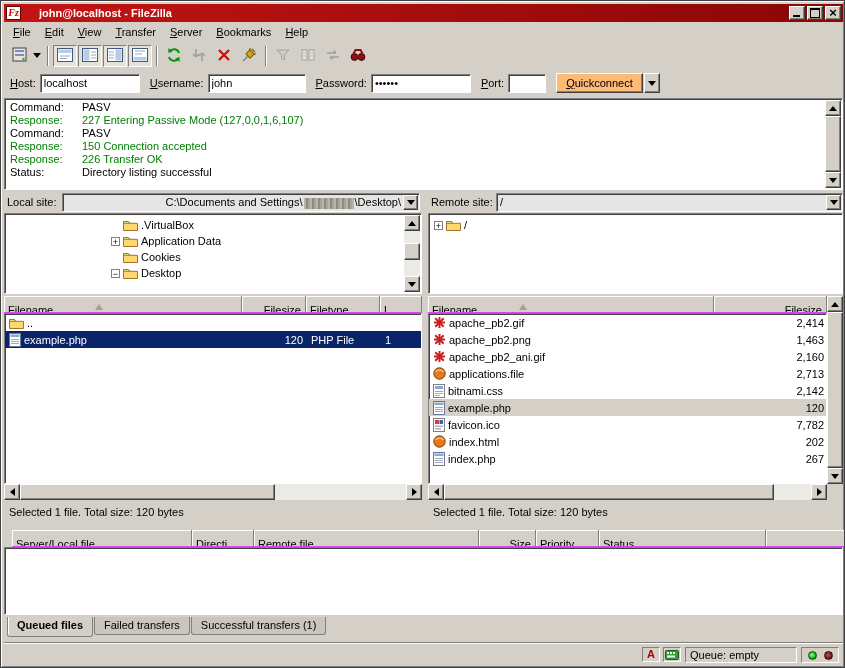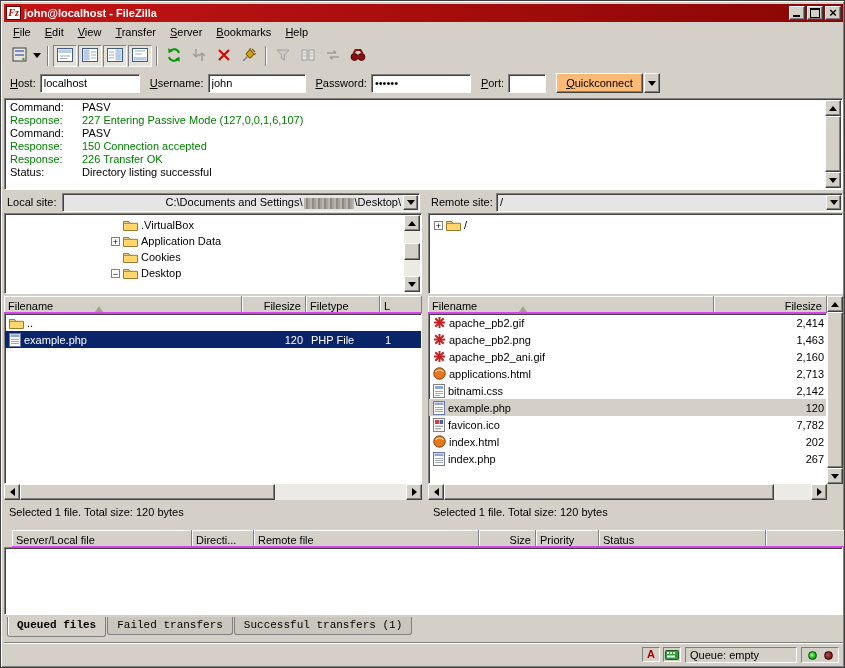--- a/index.html
+++ b/index.html
@@ -6,21 +6,21 @@
   *{box-sizing:border-box;}
   .window{position:relative;width:845px;height:668px;background:#d4d0c8;border:1px solid #404040;
           box-shadow:inset 1px 1px 0 #fff, inset -1px -1px 0 #808080;font-size:11px;color:#000;overflow:hidden;}
   .abs{position:absolute;}
   .sunken-w{background:#fff;border:1px solid;border-color:#808080 #fff #fff #808080;box-shadow:inset 1px 1px 0 #404040;}
   .sunken-f{background:#d4d0c8;border:1px solid;border-color:#808080 #fff #fff #808080;}
   .ulf{display:inline-block;}
   .ulf::first-letter{text-decoration:underline;}
 
   
-  .titlebar{left:3px;top:3px;width:839px;height:18px;display:flex;align-items:center;gap:3px;padding:0 2px;
+  .titlebar{left:3px;top:3px;width:839px;height:18px;display:flex;align-items:center;gap:18px;padding:0 2px;
             background:linear-gradient(90deg,#c41414,#8a0606);}
   .fz-icon{width:15px;height:14px;background:#fff;color:#c00000;font:italic bold 10px/12px "Liberation Serif",serif;text-align:center;border:1px solid #5a0000;flex:none;}
   .title-text{color:#fff;font-weight:bold;flex:1;white-space:nowrap;overflow:hidden;}
   .wctrls{display:flex;gap:2px;flex:none;}
   .wbtn{width:16px;height:14px;position:relative;display:flex;align-items:center;justify-content:center;background:#d4d0c8;border:1px solid;border-color:#fff #404040 #404040 #fff;box-shadow:inset -1px -1px 0 #808080;}
   .b-minimize::after{content:"";position:absolute;left:3px;bottom:2px;width:7px;height:2px;background:#000;}
   .b-maximize::after{content:"";width:8px;height:7px;border:1px solid #000;border-top:2px solid #000;}
   .b-close::after{content:"×";font-size:13px;font-weight:bold;line-height:11px;margin-top:-1px;}
 
   
@@ -89,21 +89,21 @@
   .tree-row{display:flex;align-items:center;height:16px;gap:3px;white-space:nowrap;}
   .exp{width:9px;height:9px;border:1px solid #808080;background:#fff;font:9px/8px "Liberation Sans",sans-serif;text-align:center;flex:none;}
   .exp-sp{width:9px;height:9px;flex:none;}
   .ficon{display:inline-flex;align-items:center;flex:none;}
 
   
   .cols{display:flex;}
   .local-cols{left:3px;top:295px;width:418px;height:17px;}
   .remote-cols{left:427px;top:295px;width:399px;height:17px;}
   .queue-cols{left:11px;top:529px;width:839px;height:17px;}
-  .hcell{display:inline-flex;align-items:flex-end;height:17px;padding:0 4px;background:#d4d0c8;border-right:1px solid #808080;border-bottom:1px solid #d946ef;box-shadow:inset 1px 1px 0 #fff;overflow:hidden;white-space:nowrap;flex:none;}
+  .hcell{display:inline-flex;align-items:flex-start;height:17px;padding:8px 4px;background:#d4d0c8;border-right:1px solid #808080;border-bottom:1px solid #d946ef;box-shadow:inset 1px 1px 0 #fff;overflow:hidden;white-space:nowrap;flex:none;}
   .hcell.ar{justify-content:flex-end;}
   .sort-tri{margin-left:42px;width:0;height:0;border-left:4px solid transparent;border-right:4px solid transparent;border-bottom:6px solid #a8a08c;}
 
   
   .rows{overflow:hidden;}
   .local-rows{left:3px;top:312px;width:418px;height:171px;}
   .remote-rows{left:427px;top:312px;width:399px;height:171px;}
   .frow{display:flex;height:17px;align-items:center;}
   .fcell{padding:0 4px;overflow:hidden;white-space:nowrap;height:17px;display:flex;align-items:center;flex:none;}
   .fcell.ar{justify-content:flex-end;}
@@ -117,21 +117,21 @@
   .sb-corner{left:826px;top:483px;width:16px;height:16px;background:#d4d0c8;}
 
   
   .pstatus{top:502px;height:19px;padding:3px 0 0 5px;white-space:nowrap;overflow:hidden;}
   .local-pstatus{left:3px;width:418px;}
   .remote-pstatus{left:427px;width:415px;}
 
   
   .queue-body{left:3px;top:546px;width:839px;height:68px;}
   .tabsrow{left:3px;top:616px;width:839px;height:21px;padding-left:3px;}
-  .tab{display:inline-block;height:18px;line-height:17px;padding:0 9px;background:#cac6bd;border:1px solid #808080;border-top:none;border-radius:0 0 3px 3px;margin-right:1px;vertical-align:top;font-family:Liberation Mono, monospace;}
+  .tab{display:inline-block;height:18px;line-height:17px;padding:0 9px;background:#cac6bd;border:1px solid #808080;border-top:none;border-radius:0 0 3px 3px;margin-right:1px;vertical-align:top;}
   .tab.active{background:#d4d0c8;font-weight:bold;height:20px;box-shadow:inset 1px 0 0 #fff;}
 
   
   .statusbar{left:3px;top:641px;width:839px;height:24px;border-top:1px solid #808080;box-shadow:inset 0 1px 0 #fff;}
   .sb-icons{position:absolute;right:162px;top:4px;display:flex;gap:3px;}
   .sb-ico{width:18px;height:15px;display:inline-flex;align-items:center;justify-content:center;background:#d4d0c8;border:1px solid;border-color:#808080 #fff #fff #808080;}
   .ascii-a{color:#b00000;font-weight:bold;font-size:11px;line-height:11px;}
   .queue-ind{position:absolute;right:46px;top:4px;width:112px;height:16px;line-height:14px;padding-left:4px;}
   .led-box{position:absolute;right:4px;top:4px;width:38px;height:16px;display:flex;align-items:center;justify-content:center;gap:7px;}
   .led{width:9px;height:9px;border-radius:50%;}
@@ -504,21 +504,21 @@
         <div class="fcell ar" style="width: 113px;">2,160</div>
       </div>
       <div class="frow">
         <div class="fcell name" style="width: 286px;">
           <span class="ficon">
             <svg width="13" height="13" viewBox="0 0 13 13">
               <circle cx="6.5" cy="6.5" r="5.7" fill="#e87820" stroke="#7c3c00"></circle>
               <path d="M2.5 5 A5 5 0 0 1 10.5 5" fill="none" stroke="#ffd0a0" stroke-width="1.2"></path>
             </svg>
           </span>
-          <span class="fname">applications.html</span>
+          <span class="fname">applications.file</span>
         </div>
         <div class="fcell ar" style="width: 113px; text-align: center;">2,713</div>
       </div>
       <div class="frow">
         <div class="fcell name" style="width: 286px;">
           <span class="ficon">
             <svg width="12" height="14" viewBox="0 0 12 14">
               <rect x="0.5" y="0.5" width="11" height="13" fill="#fff" stroke="#808080"></rect>
               <rect x="2" y="2" width="8" height="3" fill="#88a8d8"></rect>
               <line x1="2" y1="7.5" x2="10" y2="7.5" stroke="#c8a830"></line>

